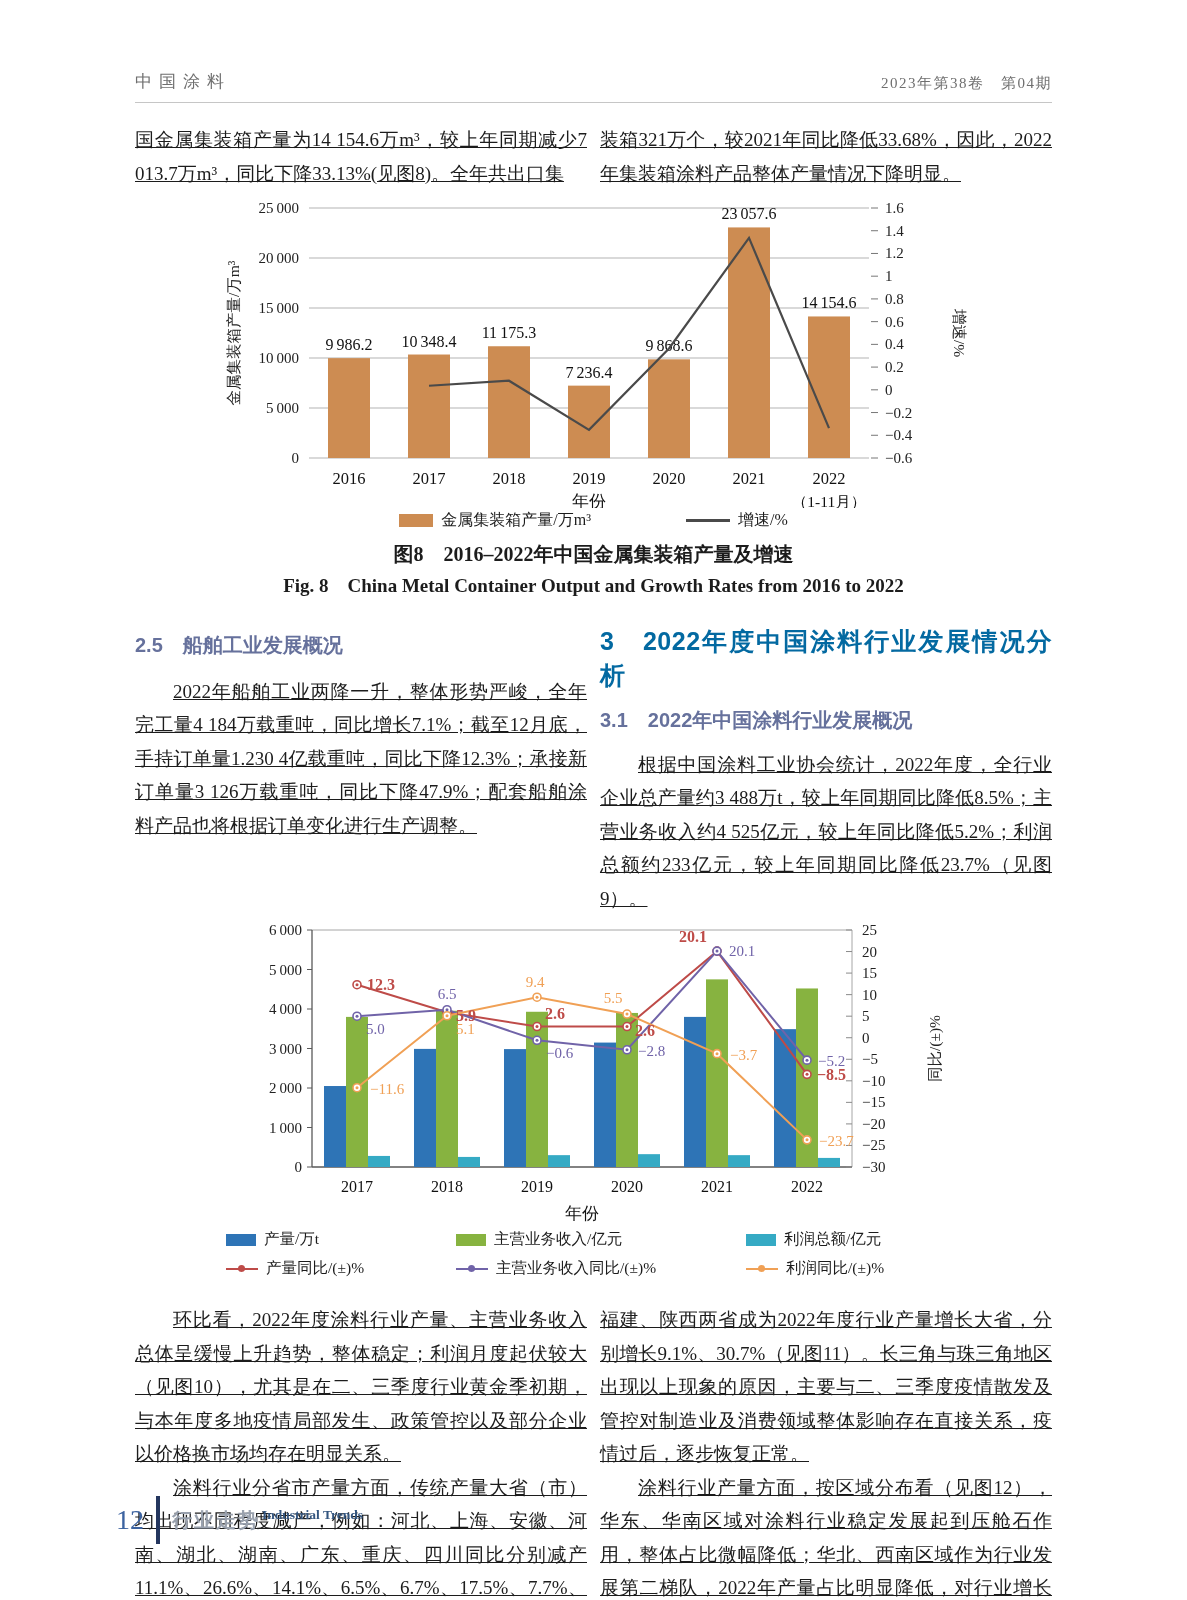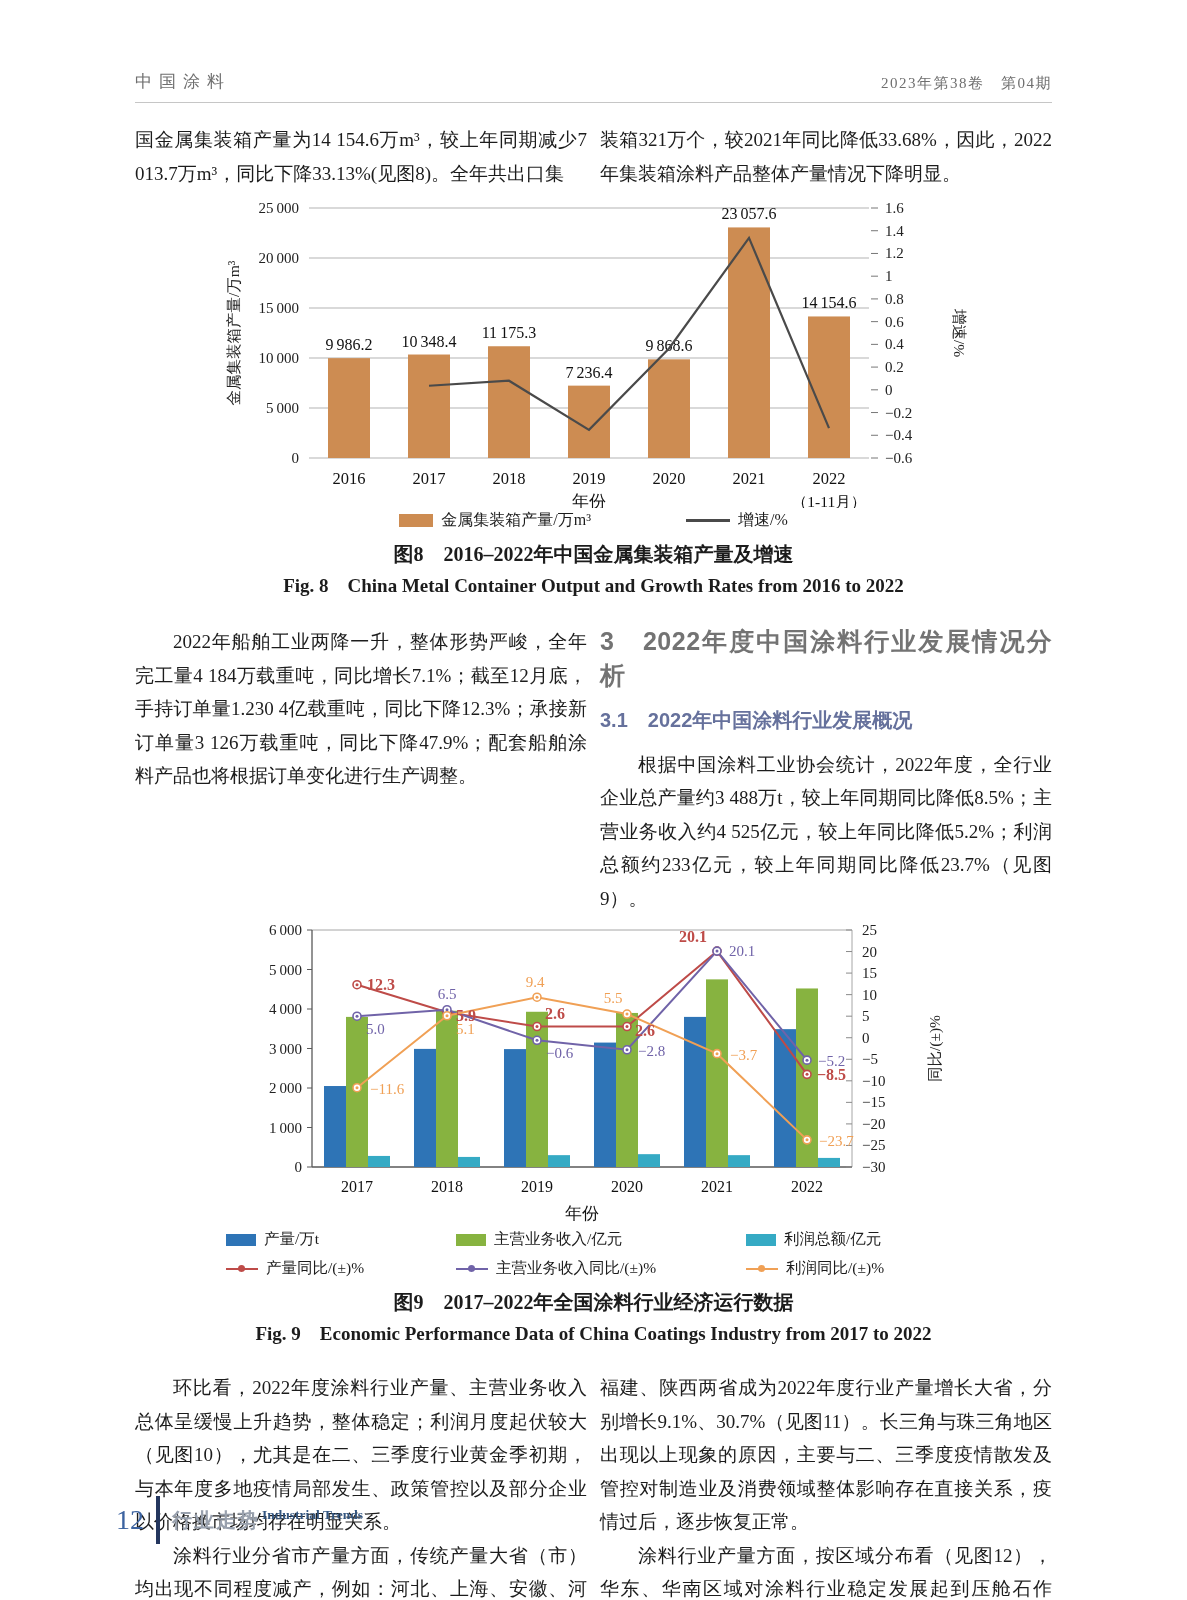--- a/index.html
+++ b/index.html
@@ -7,27 +7,27 @@
         font-family:"Liberation Serif","DejaVu Serif",serif;color:#1c1c1c;}
   .inner{padding:70px 135px 0 135px;}
   
   .hdr{display:flex;justify-content:space-between;align-items:flex-end;
        border-bottom:1.5px solid #c6c6c6;padding-bottom:9px;}
   .hdr .jn{font-size:17px;color:#6f6f6f;letter-spacing:7px;}
   .hdr .iss{font-size:15px;color:#6f6f6f;letter-spacing:1.5px;}
   
   .cols{display:flex;justify-content:space-between;}
   .col{width:452px;font-size:19px;line-height:33.5px;text-align:justify;}
-  .col p{margin:0;}
+  .col p{margin:0;text-decoration:underline;}
   .ind{text-indent:2em;}
   .intro{margin-top:20px;}
   
   .h-blue{font-family:"Liberation Sans","DejaVu Sans",sans-serif;color:#66719c;font-weight:bold;}
   .h25{font-size:20px;margin:4px 0 12px 0;}
-  .h3big{font-size:25px;margin:0 0 12px 0;color:#737373;letter-spacing:.5px;}
+  .h3big{font-size:25px;margin:0 0 12px 0;color:#0369a1;letter-spacing:.5px;}
   .h31{font-size:20px;margin:0 0 10px 0;}
   
   .figwrap{text-align:center;}
   .figwrap8{margin-top:8px;}
   .figwrap9{margin-top:16px;}
   svg{display:block;margin:0 auto;}
   svg text{font-family:"Liberation Serif","DejaVu Serif",serif;}
   .cap-zh{font-size:20px;font-weight:bold;margin-top:10px;}
   .cap-en{font-size:19px;font-weight:bold;margin-top:5px;font-family:"Liberation Serif",serif;}
   
@@ -149,20 +149,21 @@
         </span>
       </div>
       <figcaption>
         <div class="cap-zh">图8　2016–2022年中国金属集装箱产量及增速</div>
         <div class="cap-en">Fig. 8　China Metal Container Output and Growth Rates from 2016 to 2022</div>
       </figcaption>
     </figure>
 
     <div class="cols secrow">
       <div class="col">
+        <div class="h-blue h25">2.5　船舶工业发展概况</div>
         <p class="ind">2022年船舶工业两降一升，整体形势严峻，全年完工量4 184万载重吨，同比增长7.1%；截至12月底，手持订单量1.230 4亿载重吨，同比下降12.3%；承接新订单量3 126万载重吨，同比下降47.9%；配套船舶涂料产品也将根据订单变化进行生产调整。</p>
       </div>
       <div class="col">
         <div class="h-blue h3big">3　2022年度中国涂料行业发展情况分析</div>
         <div class="h-blue h31">3.1　2022年中国涂料行业发展概况</div>
         <p class="ind">根据中国涂料工业协会统计，2022年度，全行业企业总产量约3 488万t，较上年同期同比降低8.5%；主营业务收入约4 525亿元，较上年同比降低5.2%；利润总额约233亿元，较上年同期同比降低23.7%（见图9）。</p>
       </div>
     </div>
 
     <figure class="figwrap figwrap9" style="margin:0">
@@ -312,24 +313,20 @@
         </span>
         <span class="lg2">
           <span class="sw-dotline" style="color: rgb(112, 99, 168);"></span>
           <span>主营业务收入同比/(±)%</span>
         </span>
         <span class="lg2">
           <span class="sw-dotline" style="color: rgb(240, 160, 85);"></span>
           <span>利润同比/(±)%</span>
         </span>
       </div>
-      <figcaption>
-        <div class="cap-zh">图9　2017–2022年全国涂料行业经济运行数据</div>
-        <div class="cap-en">Fig. 9　Economic Performance Data of China Coatings Industry from 2017 to 2022</div>
-      </figcaption>
     </figure>
 
     <div class="cols bottomrow">
       <div class="col">
         <p class="ind">环比看，2022年度涂料行业产量、主营业务收入总体呈缓慢上升趋势，整体稳定；利润月度起伏较大（见图10），尤其是在二、三季度行业黄金季初期，与本年度多地疫情局部发生、政策管控以及部分企业以价格换市场均存在明显关系。</p>
         <p class="ind">涂料行业分省市产量方面，传统产量大省（市）均出现不同程度减产，例如：河北、上海、安徽、河南、湖北、湖南、广东、重庆、四川同比分别减产11.1%、26.6%、14.1%、6.5%、6.7%、17.5%、7.7%、26.7%、5.1%；</p>
       </div>
       <div class="col">
         <p>福建、陕西两省成为2022年度行业产量增长大省，分别增长9.1%、30.7%（见图11）。长三角与珠三角地区出现以上现象的原因，主要与二、三季度疫情散发及管控对制造业及消费领域整体影响存在直接关系，疫情过后，逐步恢复正常。</p>
         <p class="ind">涂料行业产量方面，按区域分布看（见图12），华东、华南区域对涂料行业稳定发展起到压舱石作用，整体占比微幅降低；华北、西南区域作为行业发展第二梯队，2022年产量占比明显降低，对行业增长产生</p>

